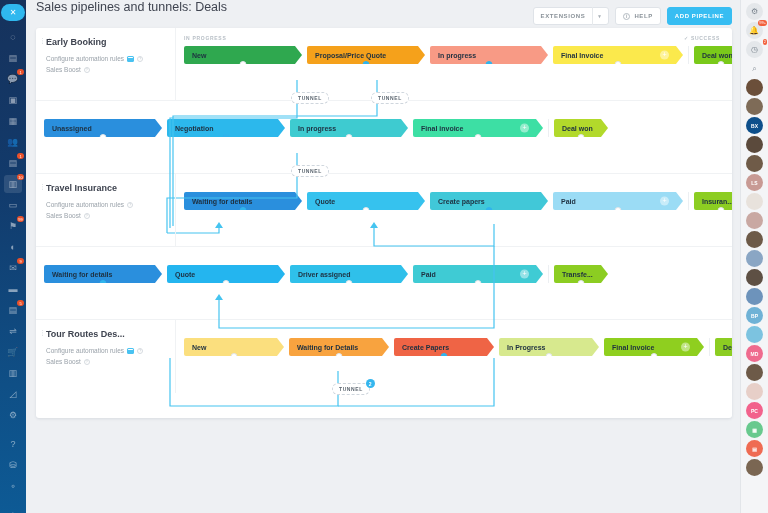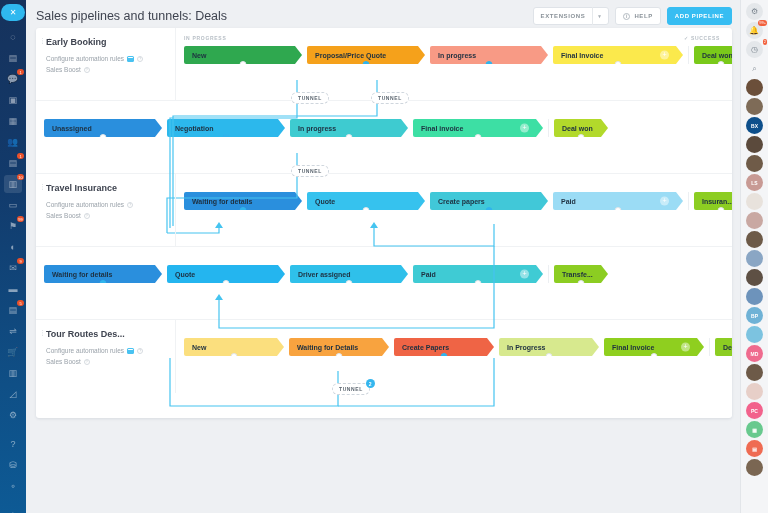--- a/index.html
+++ b/index.html
@@ -67,21 +67,21 @@
   }
   .av .bdg {
     position: absolute; top: -1px; right: -2px;
     background: #f2603c; color: #fff; font-size: 4px;
     border-radius: 4px; padding: 0 1px; line-height: 5px;
   }
 
   
   .topbar {
     position: absolute; left: 26px; top: 0; right: 28px; height: 32px;
-    display: flex; align-items: center; padding: 0 8px 0 10px;
+    display: flex; padding: 0 8px 0 10px;
   }
   .title { font-size: 12.5px; color: #3f4450; font-weight: 400; white-space: nowrap; }
   .top-actions { margin-left: auto; display: flex; align-items: center; gap: 6px; }
   .btn {
     height: 18px; border: 1px solid #dfe3e8; background: #fff;
     border-radius: 3px; font-size: 6px; letter-spacing: .6px;
     color: #8a9299; display: flex; align-items: center; padding: 0 7px;
     font-weight: bold; white-space: nowrap;
   }
   .btn .sep { width: 1px; height: 18px; background: #e6e9ec; margin: 0 5px 0 7px; }

